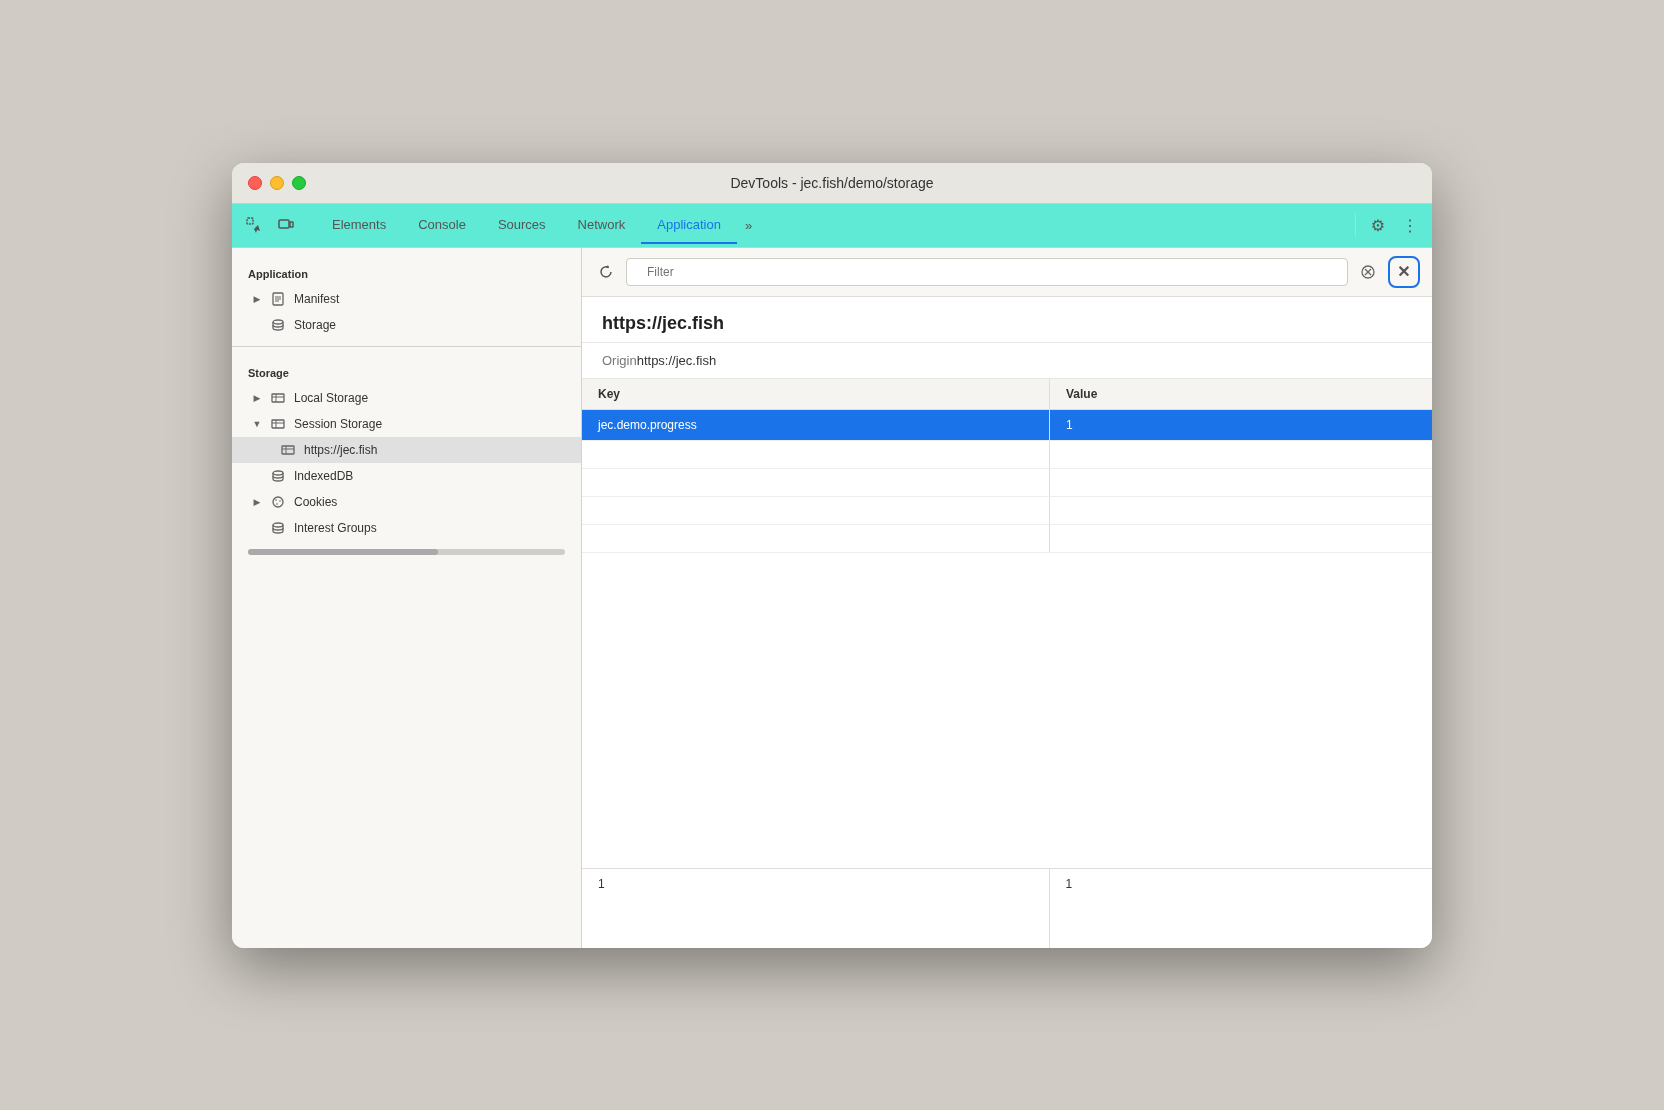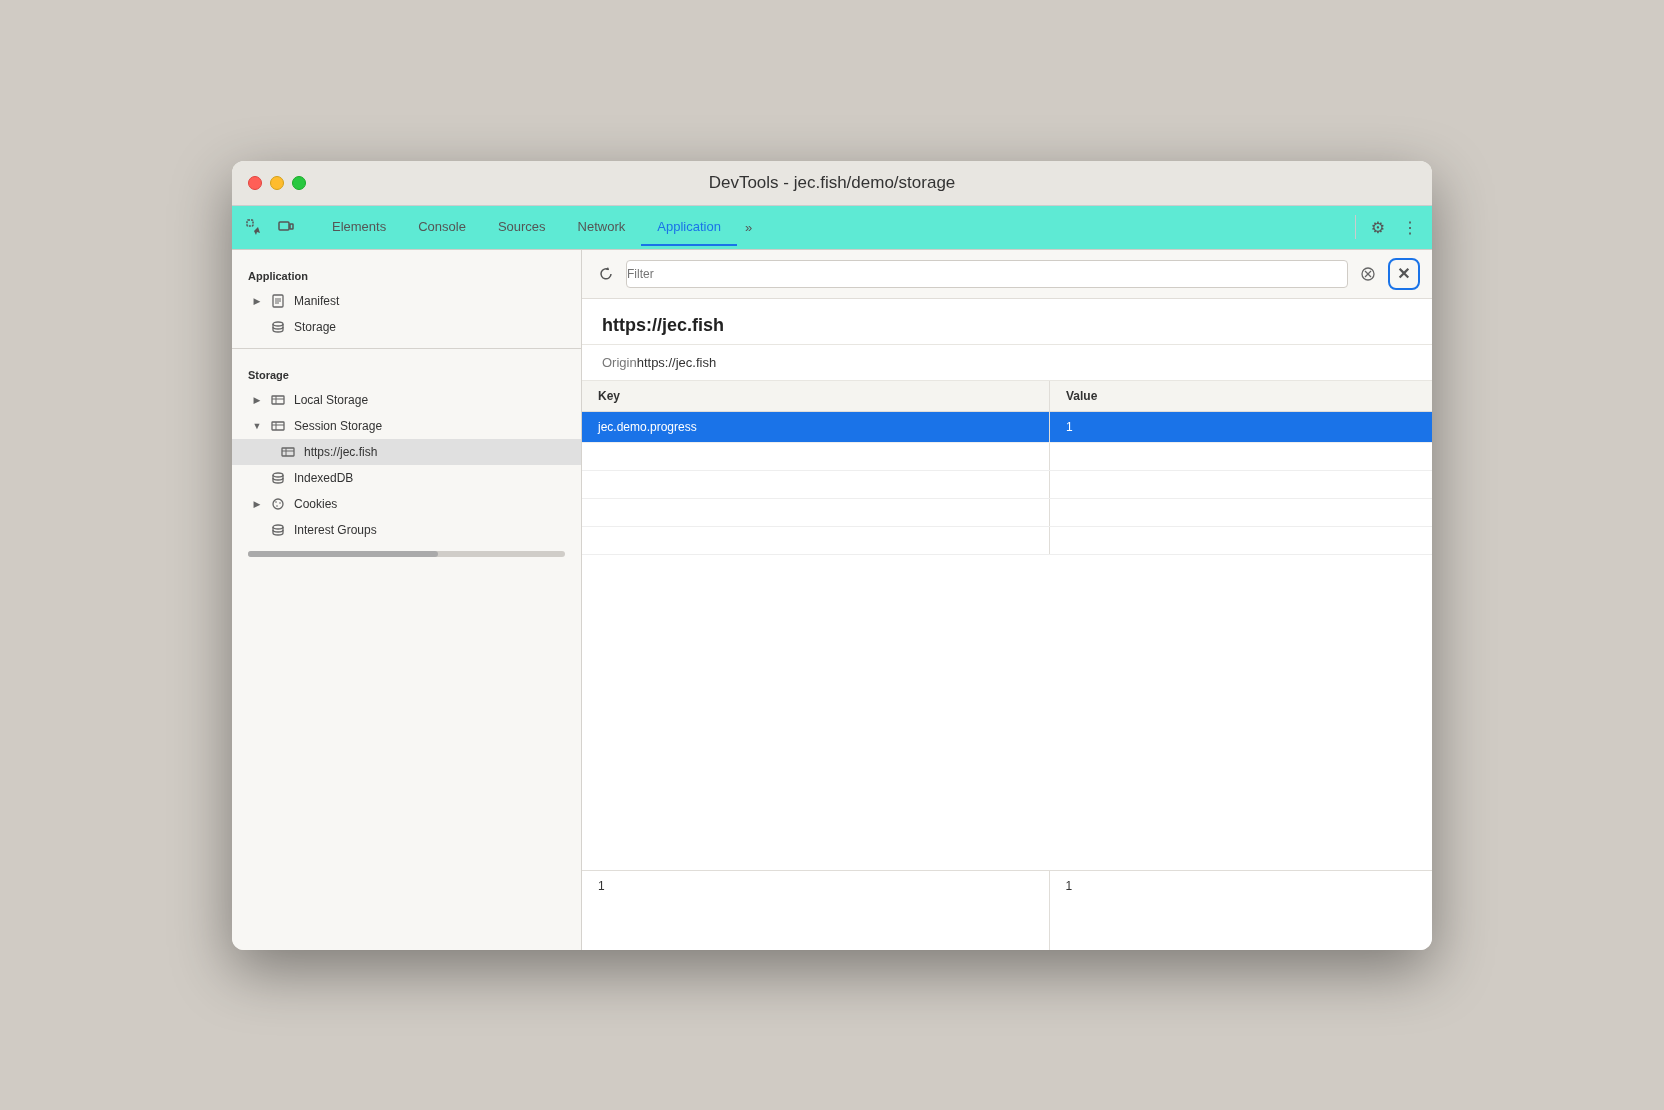--- a/index.html
+++ b/index.html
@@ -35,21 +35,21 @@
     }
     .traffic-light {
       width: 14px;
       height: 14px;
       border-radius: 50%;
     }
     .tl-red { background: #ff5f57; border: 1px solid #e0443e; }
     .tl-yellow { background: #febc2e; border: 1px solid #d4a017; }
     .tl-green { background: #28c840; border: 1px solid #1aab29; }
     .title-bar-text {
-      font-size: 17px;
+      font-size: 14px;
       font-weight: 500;
       color: #333;
     }
     .toolbar {
       background: #5eead4;
       border-bottom: 1px solid #d0ccc6;
       display: flex;
       align-items: center;
       padding: 0 8px;
       height: 44px;
@@ -207,21 +207,21 @@
       justify-content: center;
       cursor: pointer;
       color: #555;
       font-size: 16px;
     }
     .filter-input {
       flex: 1;
       height: 28px;
       border: 1px solid #d0ccc6;
       border-radius: 4px;
-      padding: 0 0;
+      padding: 0 20px;
       font-size: 12px;
       background: #fff;
       color: #333;
       outline: none;
     }
     .clear-btn {
       width: 24px;
       height: 24px;
       display: flex;
       align-items: center;

